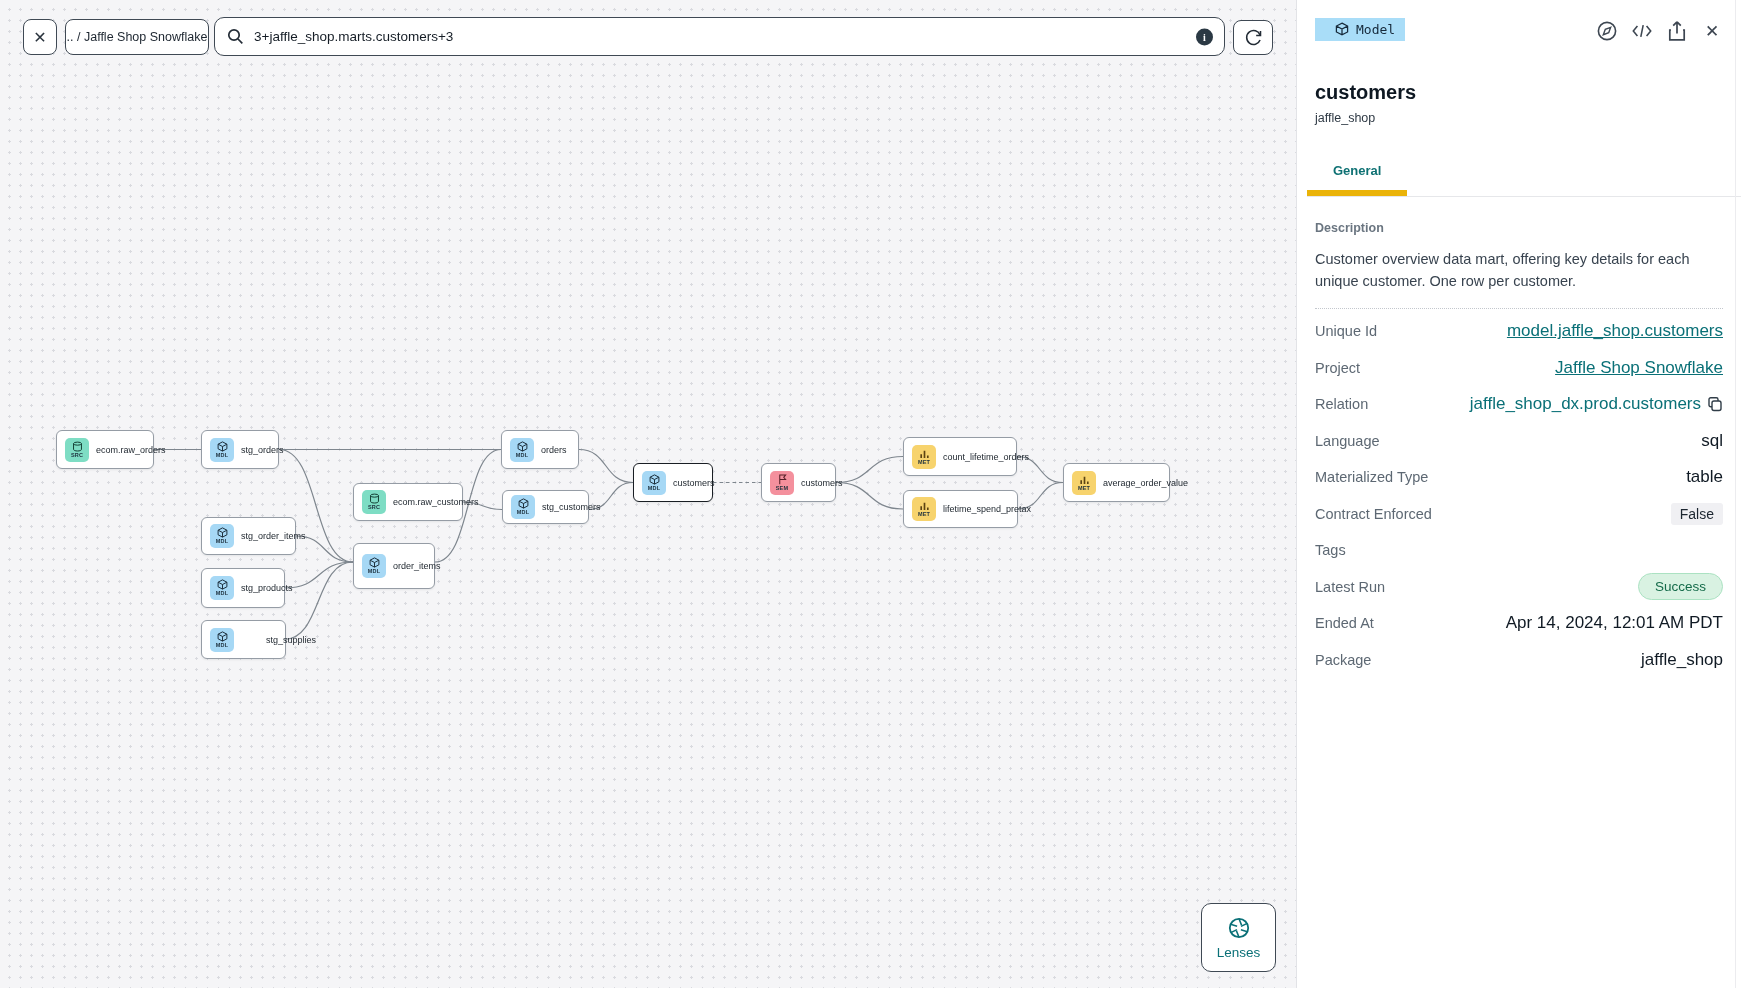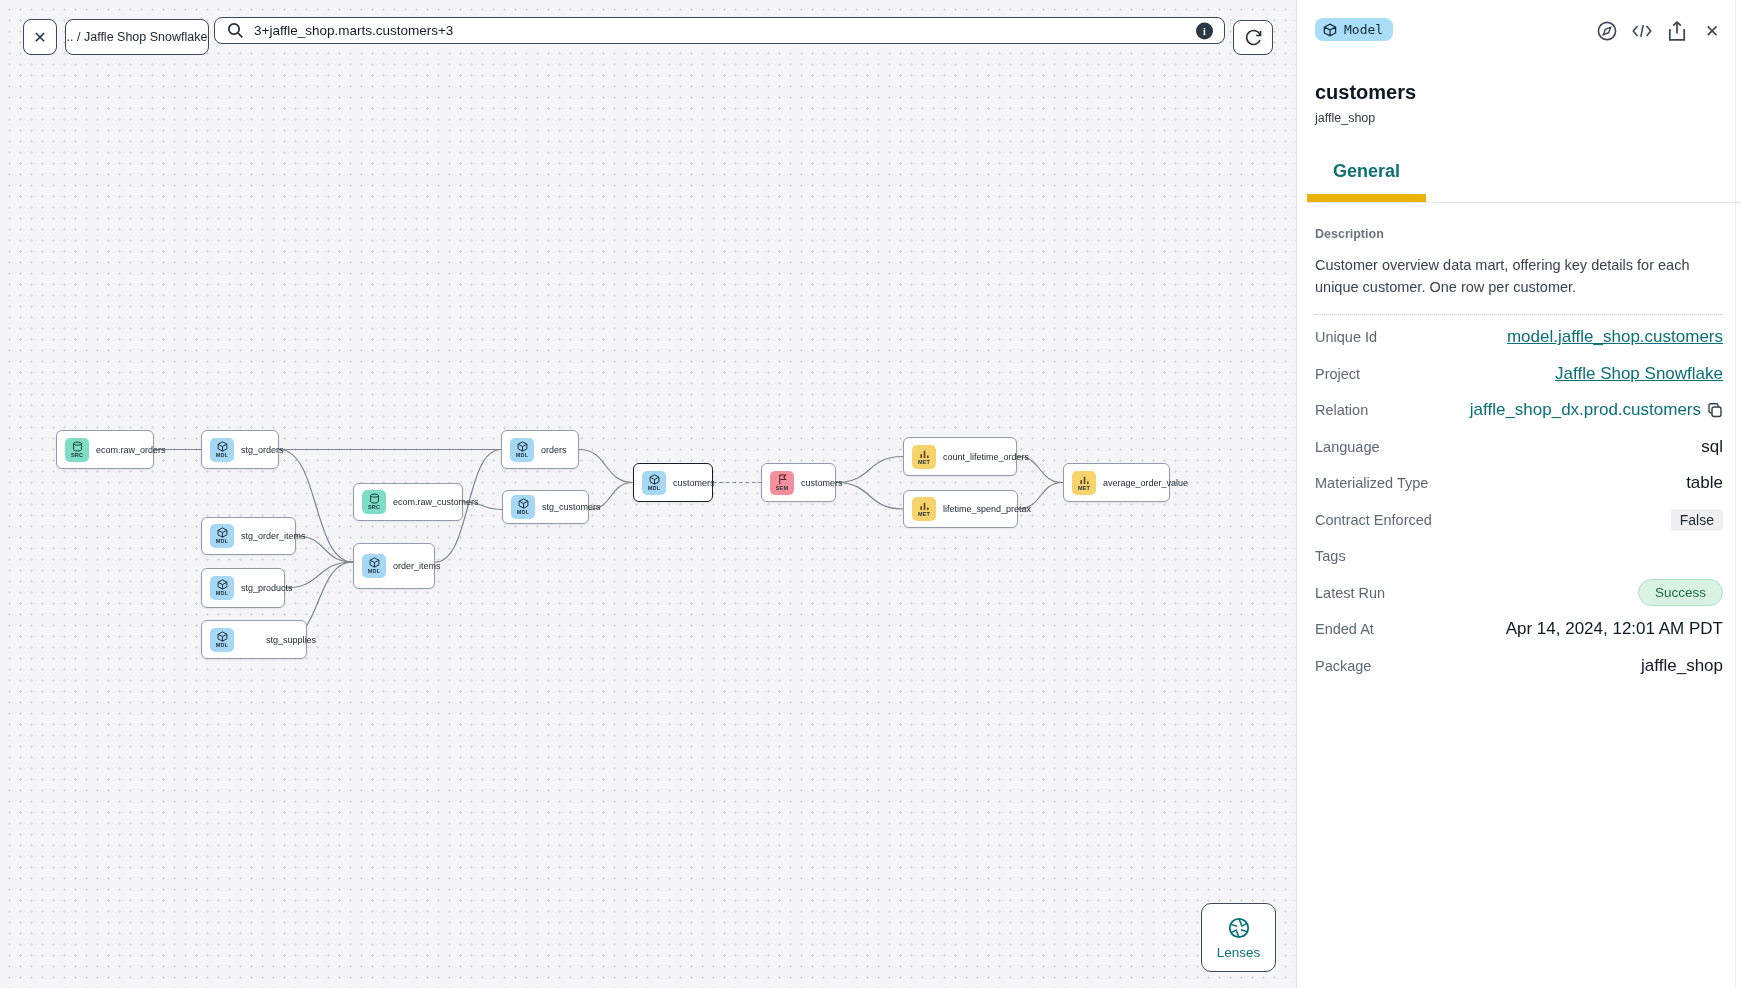--- a/index.html
+++ b/index.html
@@ -22,53 +22,53 @@
   .nicon{width:24px;height:24px;border-radius:5px;display:flex;flex-direction:column;
     align-items:center;justify-content:center;flex:none;}
   .nicon .ntype{font-size:5.5px;font-weight:700;color:#1c2f3c;line-height:1;margin-top:1px;letter-spacing:.2px;}
   .nlabel{font-size:9px;color:#1c242c;white-space:nowrap;}
 
   
   .tb-box{position:absolute;background:#fff;border:1.5px solid #3f4954;border-radius:8px;
     box-sizing:border-box;display:flex;align-items:center;justify-content:center;}
   .tb-close{left:23px;top:19px;width:34px;height:36px;cursor:pointer;font-size:16px;color:#2a333d;}
   .tb-crumb{left:65px;top:19px;width:144px;height:36px;font-size:12.5px;color:#1d2630;cursor:pointer;}
-  .tb-search{left:214px;top:17px;width:1011px;height:27px;justify-content:flex-start;padding:0 39px 0 12px;}
+  .tb-search{left:214px;top:17px;width:1011px;height:39px;justify-content:flex-start;padding:0 39px 0 12px;border-radius:10px;}
   .tb-search input{border:none;outline:none;flex:1;font-family:"Liberation Sans",sans-serif;
     font-size:13.5px;color:#151d26;background:transparent;margin-left:8px;}
   .tb-refresh{left:1233px;top:20px;width:40px;height:35px;cursor:pointer;}
   .info-dot{position:absolute;right:11px;top:50%;transform:translateY(-50%);width:17px;height:17px;
     border-radius:50%;background:#2b3944;color:#fff;font-size:10px;font-weight:700;
     display:flex;align-items:center;justify-content:center;cursor:pointer;font-family:"Liberation Serif",serif;}
 
   .lenses{position:absolute;left:1201px;top:903px;width:73px;height:67px;background:#fff;
     border:1.5px solid #3f4954;border-radius:10px;display:flex;flex-direction:column;
     align-items:center;justify-content:center;gap:5px;cursor:pointer;}
   .lenses .llabel{font-size:13.5px;color:#0a7077;}
 
   
   .panel{position:absolute;left:1296px;top:0;width:445px;height:988px;background:#fff;
     border-left:1px solid #e2e3e7;box-sizing:border-box;padding:18px 18px 0 18px;}
   .panel-scroll-line{position:absolute;right:5px;top:0;width:1px;height:988px;background:#ececef;}
 
-  .badge-type{display:inline-flex;align-items:center;gap:7px;background:#a9ddf8;color:#16293a;
-    font-family:"DejaVu Sans Mono",monospace;font-size:13px;padding:4px 10px 4px 8px;border-radius:8px;}
+  .badge-type{display:inline-flex;align-items:flex-start;gap:7px;background:#a9ddf8;color:#16293a;
+    font-family:"DejaVu Sans Mono",monospace;font-size:13px;padding:4px 10px 4px 20px;border-radius:0;}
   .panel-icons{position:absolute;right:18px;top:20px;display:flex;align-items:center;gap:13px;}
   .panel-icons .pic{width:22px;height:22px;display:flex;align-items:center;justify-content:center;
     cursor:pointer;color:#3d4651;}
   .pic svg{display:block;}
   .pic.close-x{font-size:17px;color:#3d4651;}
 
   .p-title{margin-top:40px;font-size:20px;font-weight:700;color:#0e1822;}
   .p-sub{margin-top:7px;font-size:12.5px;color:#2e3944;}
 
   .tabs{margin-top:36px;margin-left:-8px;border-bottom:1px solid #e6e7ea;
     margin-right:-18px;}
-  .tab{display:inline-block;padding:0 26px 12px 26px;font-size:18px;font-weight:700;
-    color:#0e7173;border-bottom:8px solid #eab308;cursor:pointer;}
+  .tab{display:inline-block;padding:0 26px 12px 26px;font-size:13px;font-weight:700;
+    color:#0e7173;border-bottom:6px solid #eab308;cursor:pointer;}
 
   .sec-label{margin-top:24px;font-size:12.5px;font-weight:700;color:#6a7580;}
   .desc{margin-top:13px;font-size:14.5px;color:#38434f;line-height:1.55;}
   .dotted-div{margin-top:15px;border-bottom:1px dotted #c3c7cd;}
 
   #field-rows{margin-top:4px;}
   .frow{display:flex;align-items:center;justify-content:space-between;height:36.5px;}
   .flabel{font-size:14.5px;color:#5d6873;}
   .fvalue{font-size:17px;color:#101a24;text-align:right;}
   a.link{color:#0a7077;text-decoration:underline;cursor:pointer;}
@@ -133,21 +133,21 @@
         </div>
         <div class="node" style="left: 201px; top: 568px; width: 84px; height: 40px;">
           <div class="nicon" style="background: rgb(166, 216, 245);">
             <svg width="11" height="11" viewBox="0 0 10 10">
               <path d="M5 .8 9 2.9v4.2L5 9.2 1 7.1V2.9z M1 2.9 5 5l4-2.1 M5 5v4.2" fill="none" stroke="#1c2f3c" stroke-width=".9"></path>
             </svg>
             <span class="ntype">MDL</span>
           </div>
           <span class="nlabel">stg_products</span>
         </div>
-        <div class="node" style="left: 201px; top: 620px; width: 106px; height: 39px; gap: 32px;">
+        <div class="node" style="left: 201px; top: 620px; width: 85px; height: 39px; gap: 32px;">
           <div class="nicon" style="background: rgb(166, 216, 245);">
             <svg width="11" height="11" viewBox="0 0 10 10">
               <path d="M5 .8 9 2.9v4.2L5 9.2 1 7.1V2.9z M1 2.9 5 5l4-2.1 M5 5v4.2" fill="none" stroke="#1c2f3c" stroke-width=".9"></path>
             </svg>
             <span class="ntype">MDL</span>
           </div>
           <span class="nlabel">stg_supplies</span>
         </div>
         <div class="node" style="left: 353px; top: 483px; width: 110px; height: 38px;">
           <div class="nicon" style="background: rgb(126, 221, 196);">

